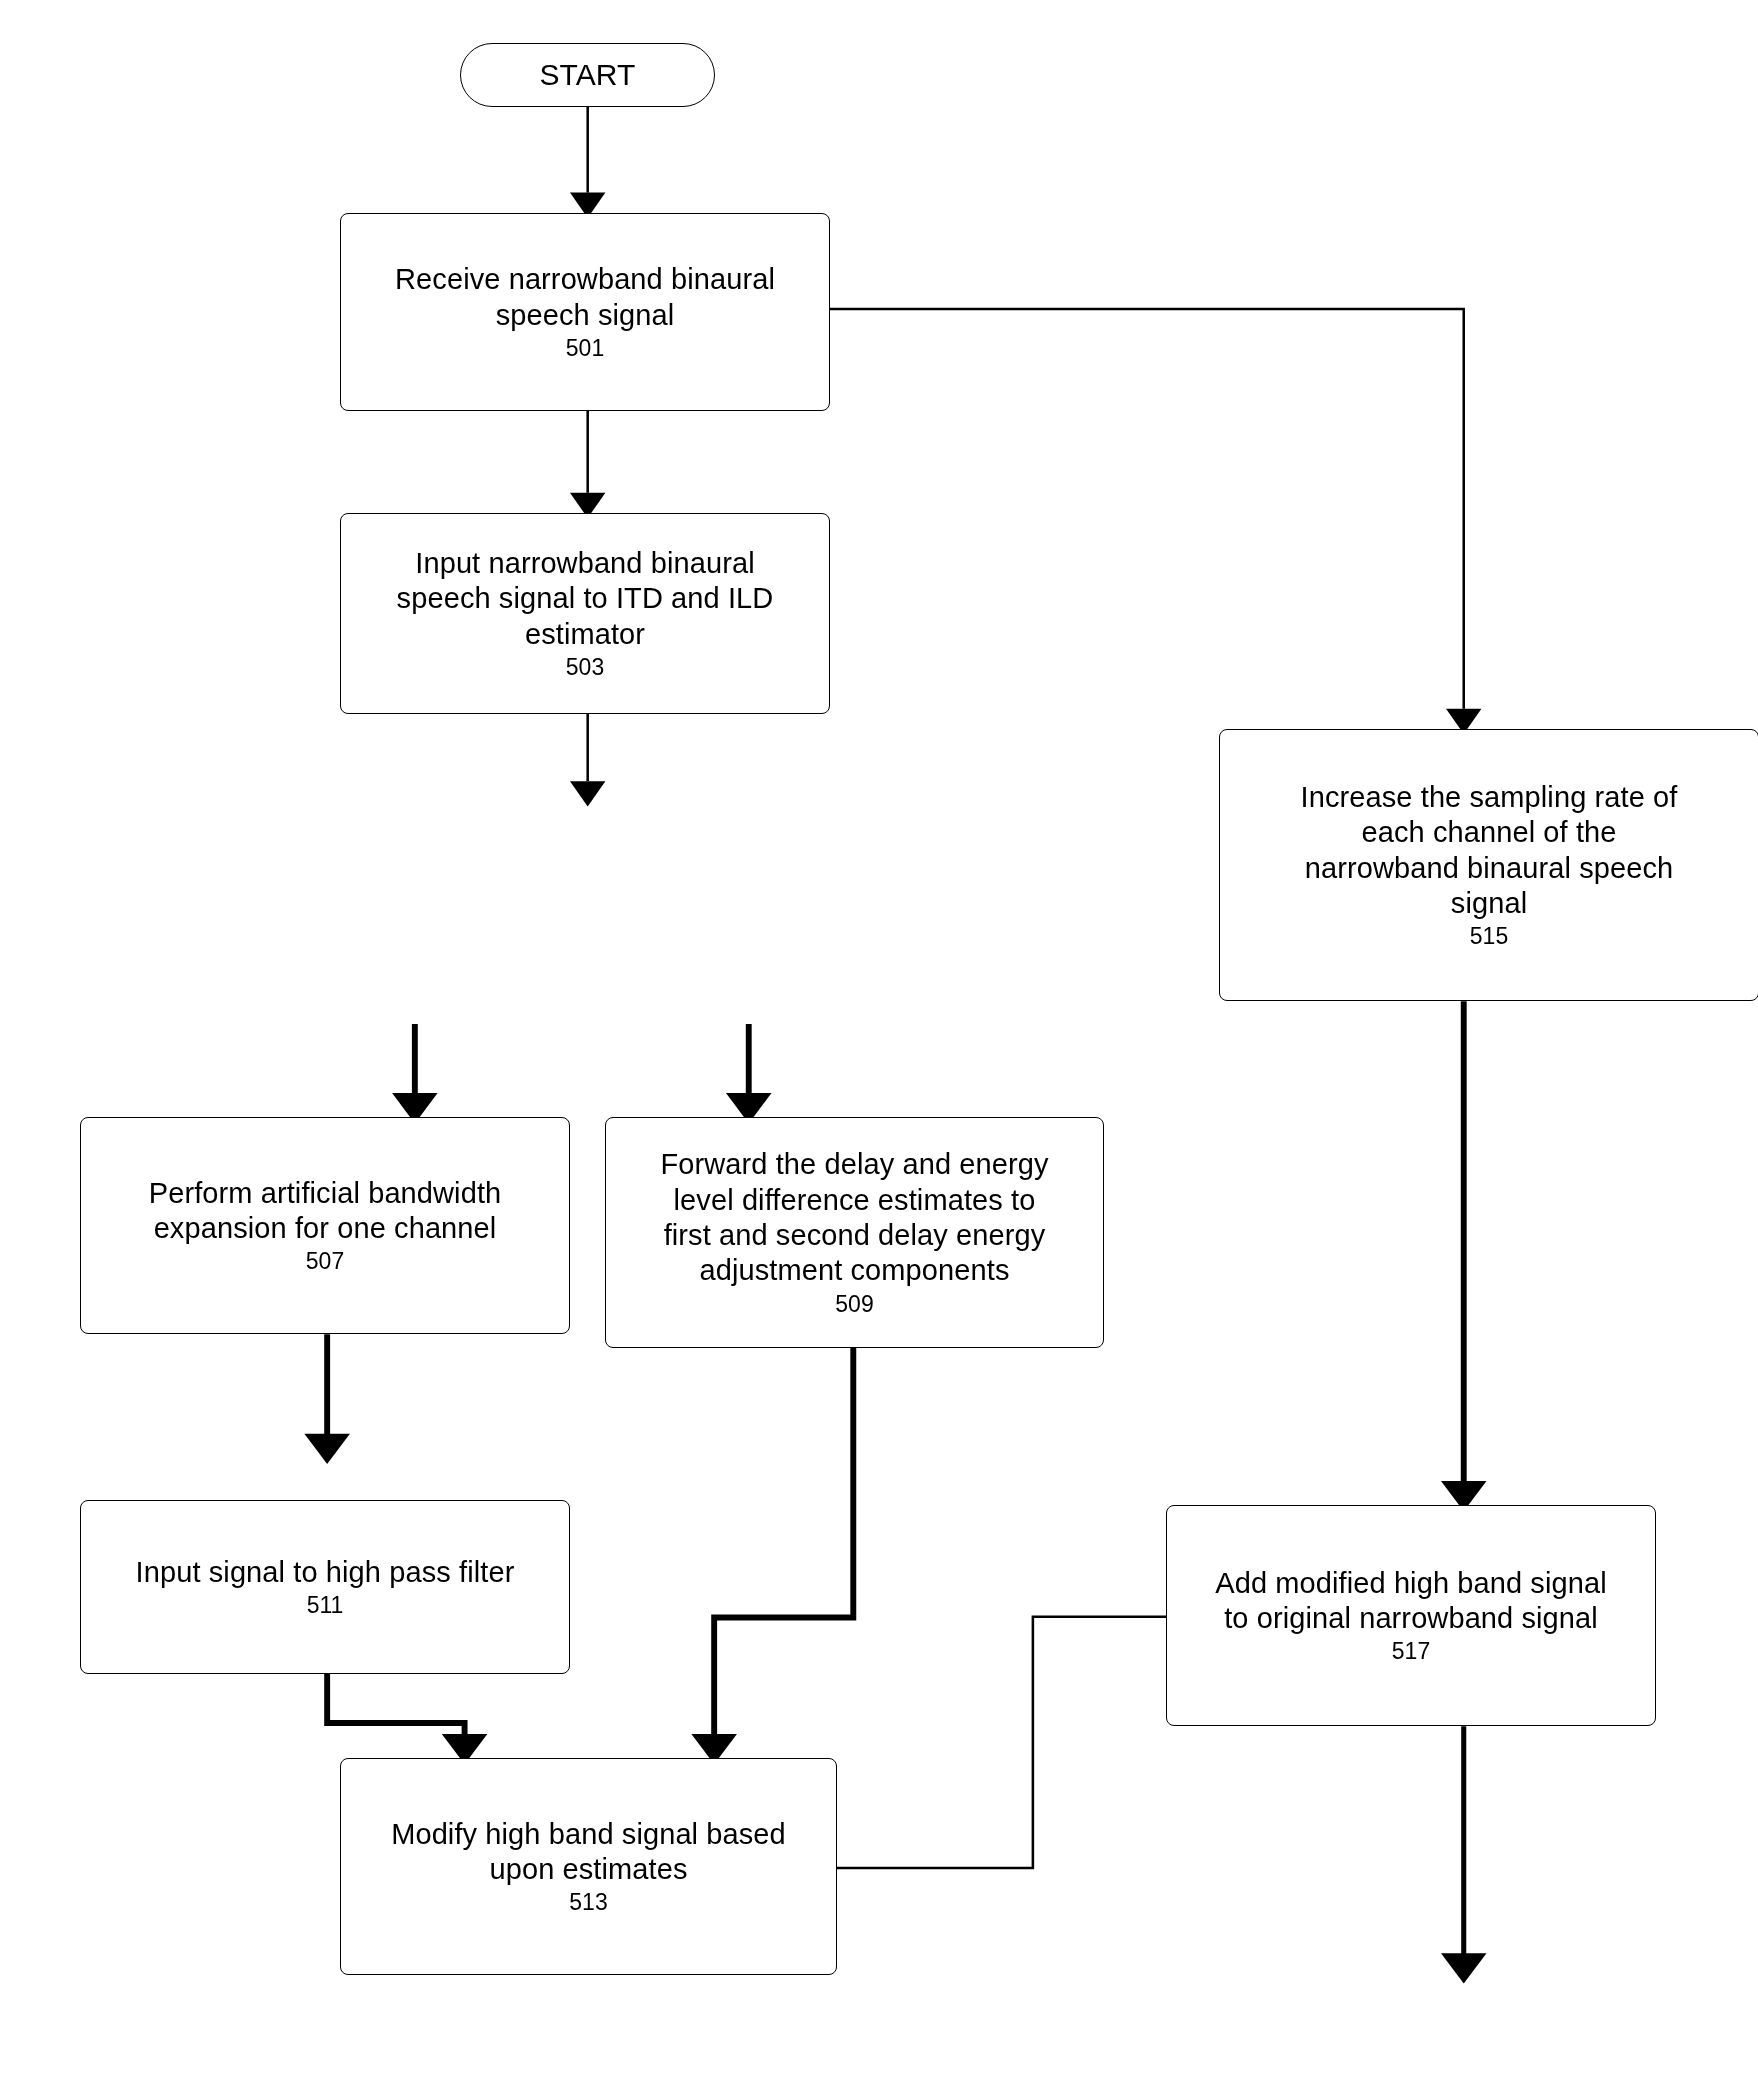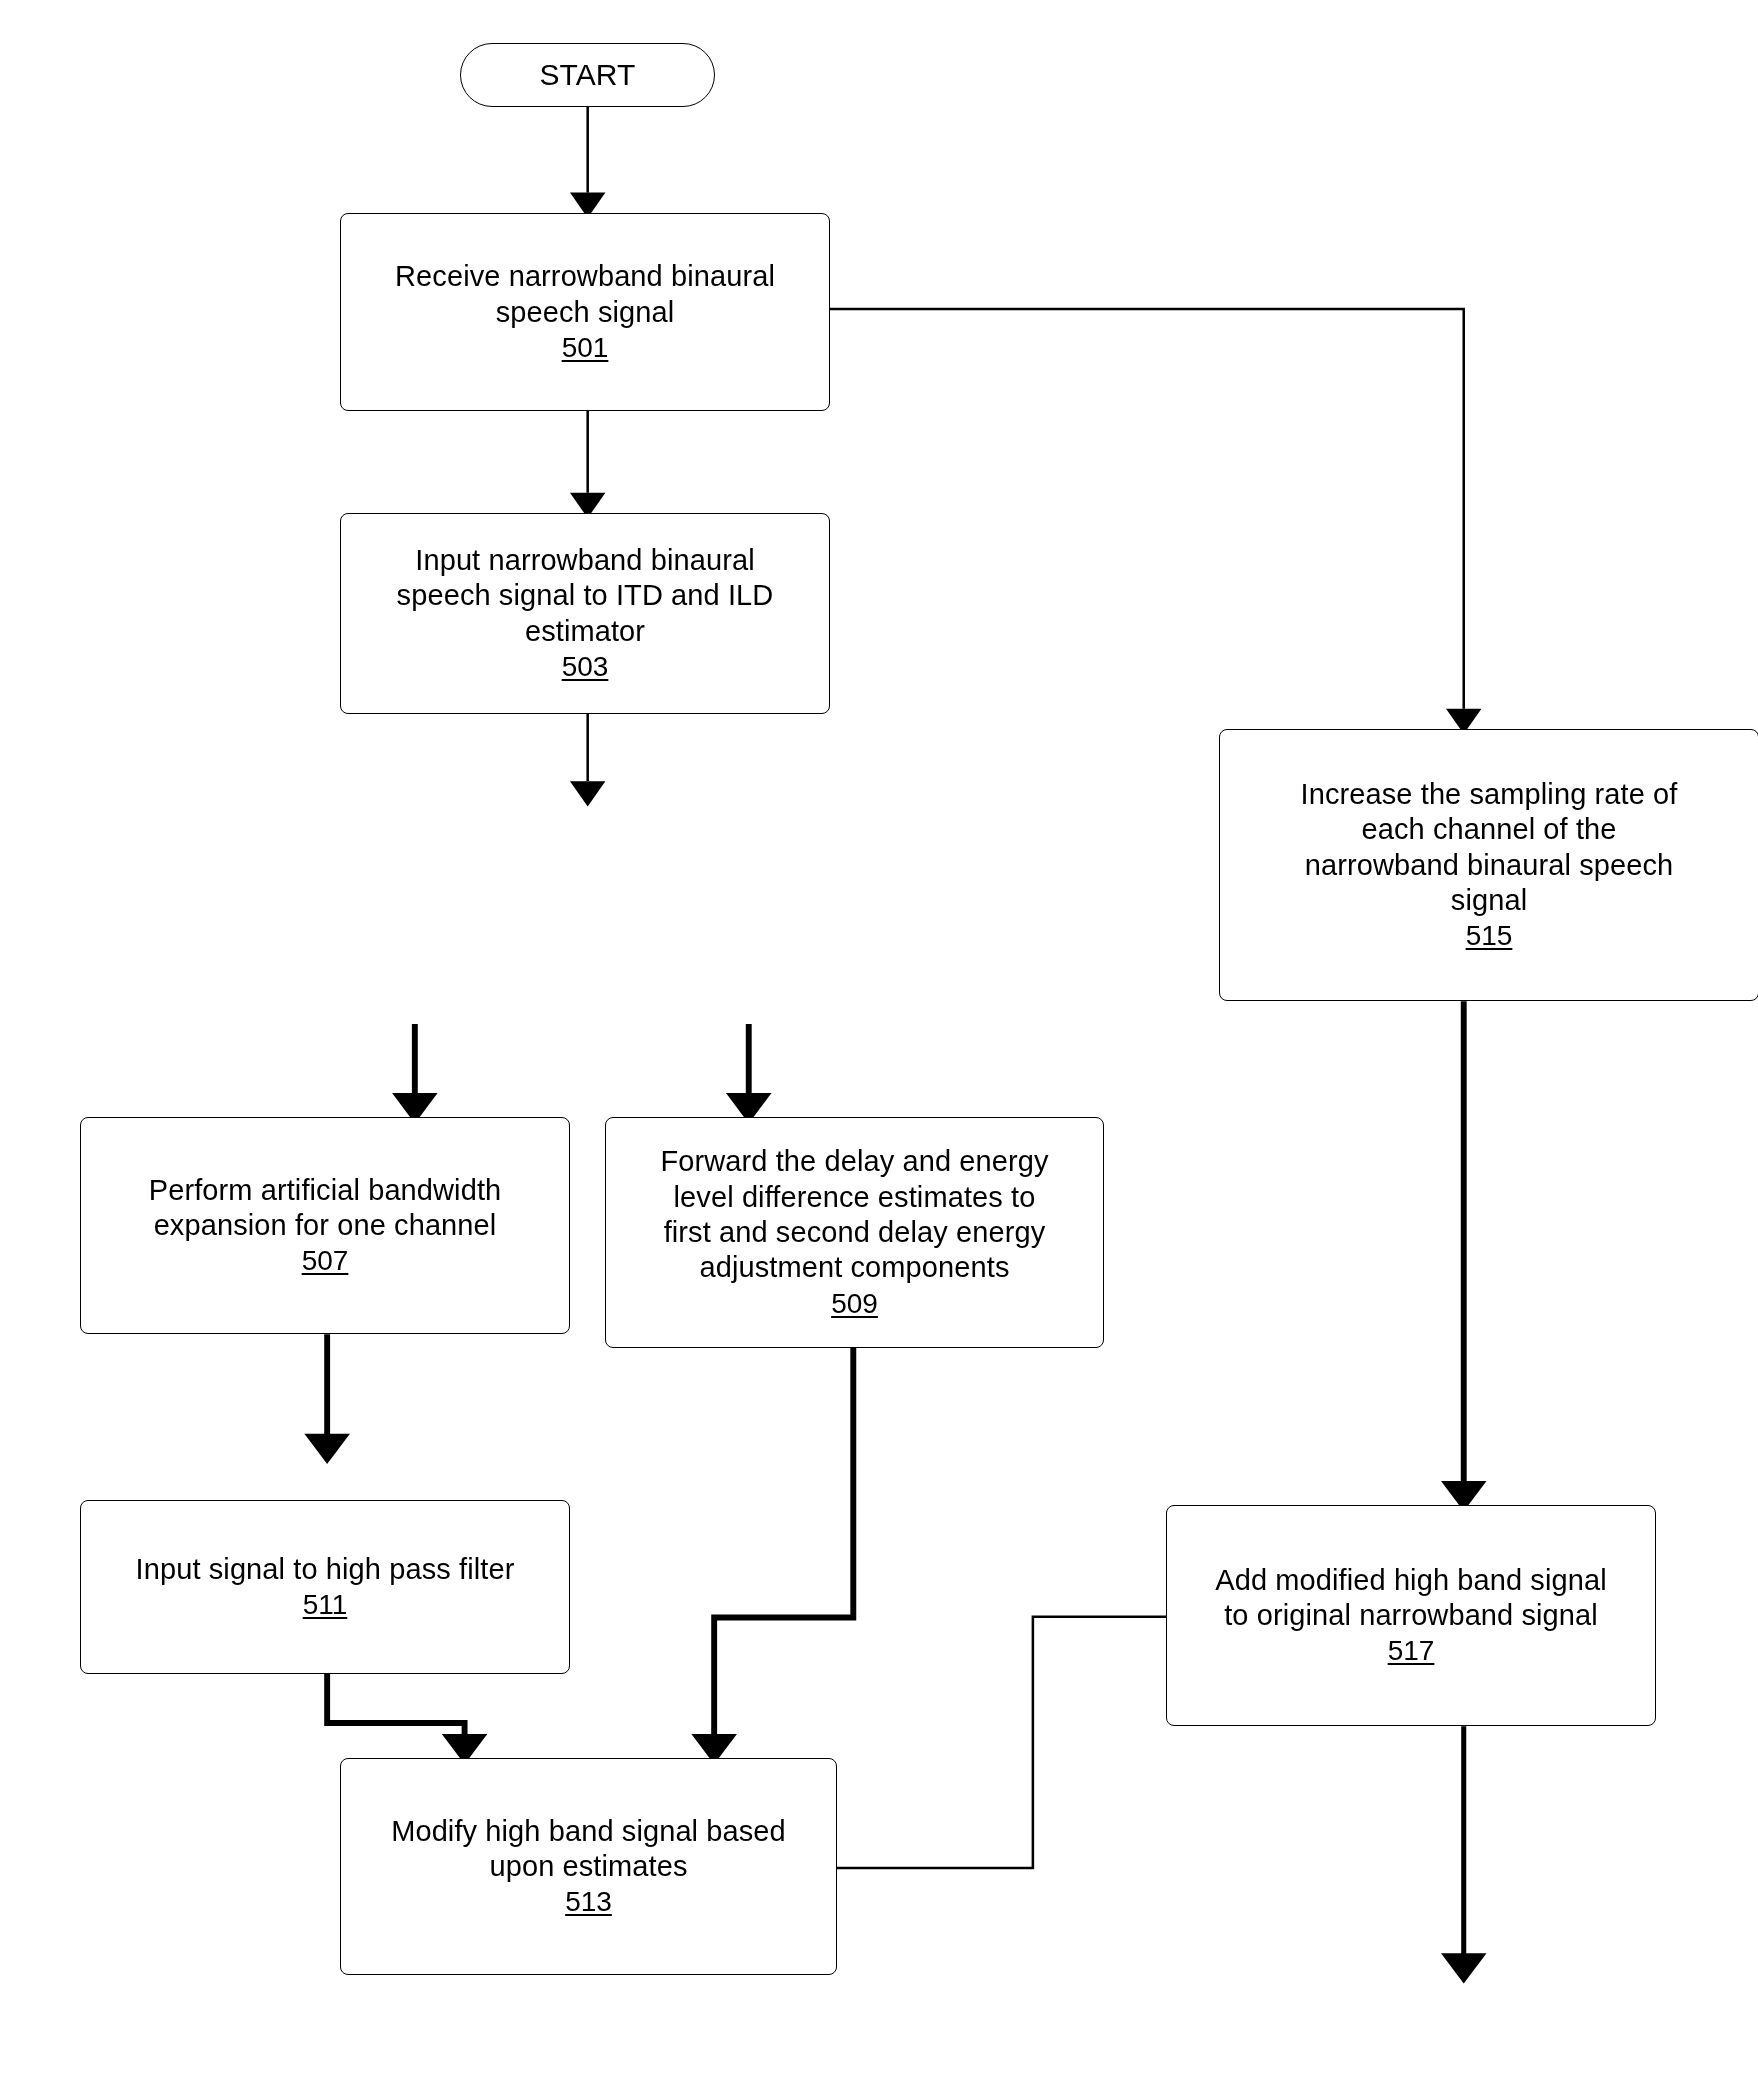--- a/index.html
+++ b/index.html
@@ -50,23 +50,22 @@
     line-height: 1.22;
     letter-spacing: 0.1px;
     padding: 0 11.8px;
     white-space: pre-line;
   }
   .terminal .node-label {
     font-size: 30px;
     padding: 0;
   }
   .node-ref {
-    font-size: 28px;
+    font-size: 23px;
     line-height: 1.22;
-    text-decoration: underline;
     text-underline-offset: 2.5px;
     margin-top: 0.8px;
   }
 </style>
 </head>
 <body>
 
 <div id="canvas">
 
   <svg id="edges" viewBox="0 0 2085 2466" width="1758" height="2080" xmlns="http://www.w3.org/2000/svg">

